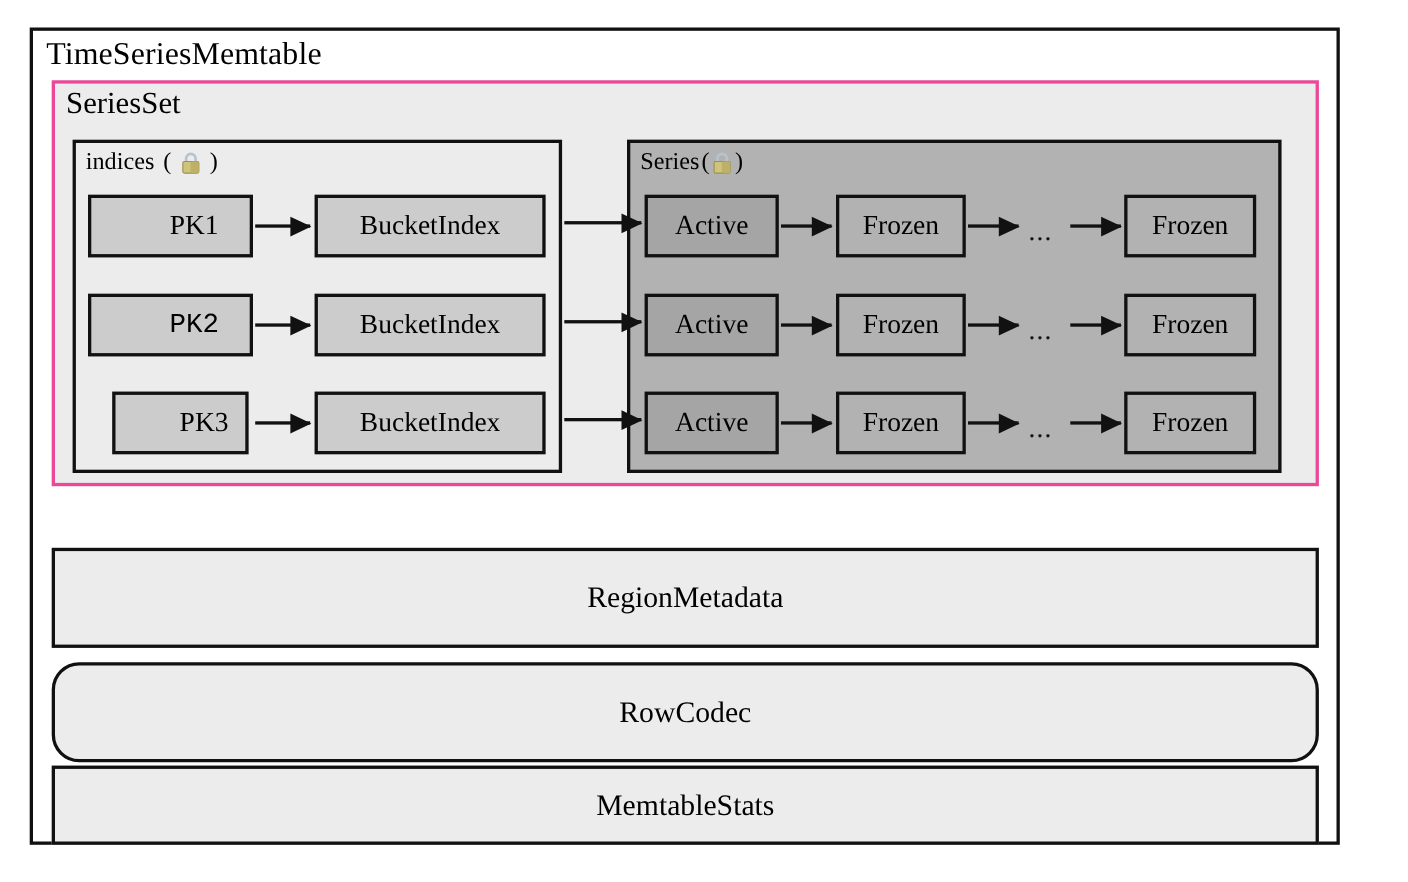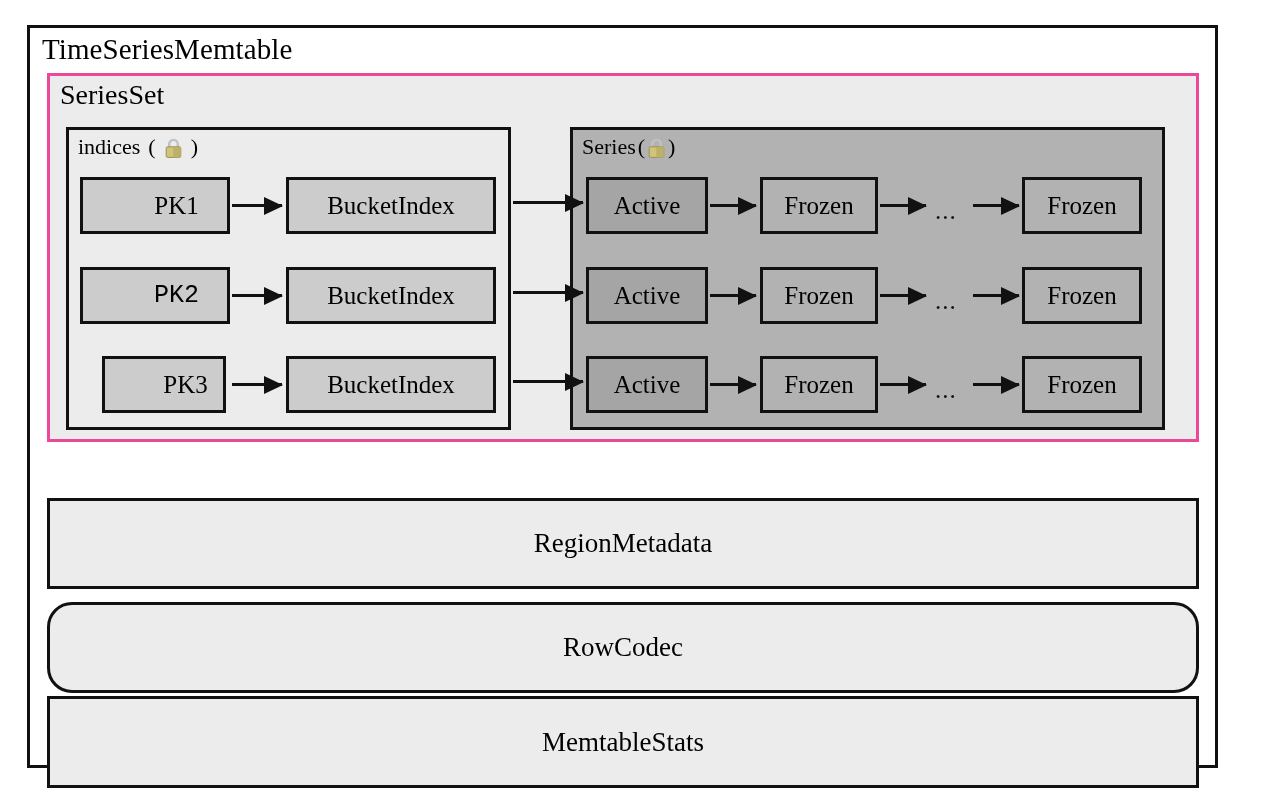--- a/index.html
+++ b/index.html
@@ -269,16 +269,16 @@
         <div class="node frozen" style="left:187px; top:226px; width:118px; height:57px;">Frozen</div>
         <div class="arrow" style="left:307px; top:253px; width:46px;"></div>
         <div class="ellipsis" style="left:362px; top:247px;">...</div>
         <div class="arrow" style="left:400px; top:253px; width:46px;"></div>
         <div class="node frozen" style="left:449px; top:226px; width:120px; height:57px;">Frozen</div>
       </div>
     </div>
 
     <div class="bar" style="top:426px; height:91px;">RegionMetadata</div>
     <div class="bar" style="top:530px; height:91px;border-radius:25px;">RowCodec</div>
-    <div class="bar" style="top:624px; height:92px;">MemtableStats</div>
+    <div class="bar" style="top:624px; height:72px;">MemtableStats</div>
 
   </div>
 </div>
 
 </body></html>

